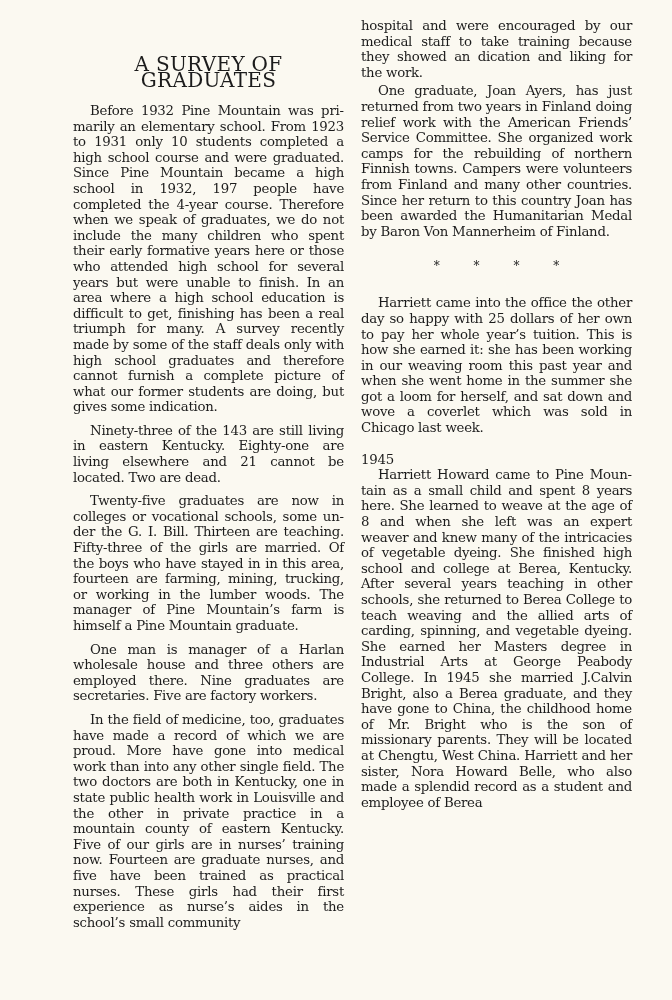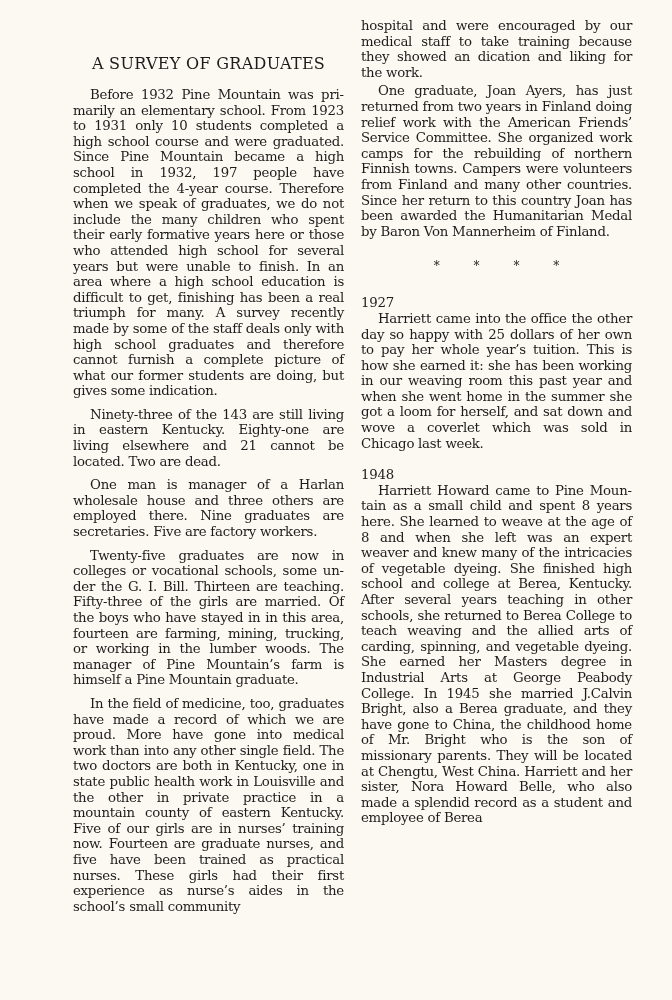--- a/index.html
+++ b/index.html
@@ -15,21 +15,21 @@
     width: 271px;
     font-size: 13.3px;
     line-height: 15.6px;
     text-align: justify;
     hyphens: manual;
     letter-spacing: -0.25px;
   }
   .col-left { left: 73px; top: 56px; }
   .col-right { left: 361px; top: 18px; }
   .title {
-    text-align: center; font-size: 16px; letter-spacing: 0.3px;
+    text-align: center; font-size: 20px; letter-spacing: 0.3px;
     margin: 0 0 15px 0; font-weight: normal; line-height: 16px;
   }
   p { margin: 0 0 8px 0; text-indent: 17px; }
   p.noind { text-indent: 0; }
   p.tight { margin-bottom: 3px; }
   .stars {
     text-align: center; word-spacing: 30px; margin: 20px 0 22px 0;
     font-size: 12px; line-height: 14px; letter-spacing: 0;
   }
   .year { margin: 16px 0 0 0; text-indent: 0; }
@@ -37,28 +37,27 @@
 </style>
 </head>
 <body>
 
 <div class="page">
 
   <div class="col col-left">
     <h1 class="title">A SURVEY OF GRADUATES</h1>
     <p>Before 1932 Pine Mountain was pri­marily an elementary school. From 1923 to 1931 only 10 students com­pleted a high school course and were graduated. Since Pine Mountain be­came a high school in 1932, 197 people have completed the 4-year course. Therefore when we speak of graduates, we do not include the many children who spent their early formative years here or those who attended high school for several years but were unable to finish. In an area where a high school education is difficult to get, finishing has been a real triumph for many. A survey recently made by some of the staff deals only with high school grad­uates and therefore cannot furnish a complete picture of what our former students are doing, but gives some in­dication.</p>
     <p>Ninety-three of the 143 are still liv­ing in eastern Kentucky. Eighty-one are living elsewhere and 21 cannot be located. Two are dead.</p>
+    <p>Twenty-five graduates are now in colleges or vocational schools, some un­der the G. I. Bill. Thirteen are teach­ing. Fifty-three of the girls are mar­ried. Of the boys who have stayed in in this area, fourteen are farming, min­ing, trucking, or working in the lum­ber woods. The manager of Pine Moun­tain’s farm is himself a Pine Mountain graduate.</p>
     <p>One man is manager of a Harlan wholesale house and three others are employed there. Nine graduates are secretaries. Five are factory workers.</p>
-    <p>Twenty-five graduates are now in colleges or vocational schools, some un­der the G. I. Bill. Thirteen are teach­ing. Fifty-three of the girls are mar­ried. Of the boys who have stayed in in this area, fourteen are farming, min­ing, trucking, or working in the lum­ber woods. The manager of Pine Moun­tain’s farm is himself a Pine Mountain graduate.</p>
     <p>In the field of medicine, too, gradu­ates have made a record of which we are proud. More have gone into med­ical work than into any other single field. The two doctors are both in Ken­tucky, one in state public health work in Louisville and the other in private practice in a mountain county of east­ern Kentucky. Five of our girls are in nurses’ training now. Fourteen are graduate nurses, and five have been trained as practical nurses. These girls had their first experience as nurse’s aides in the school’s small community</p>
   </div>
 
   <div class="col col-right">
     <p class="noind tight">hospital and were encouraged by our medical staff to take training because they showed an dication and liking for the work.</p>
     <p>One graduate, Joan Ayers, has just returned from two years in Finland do­ing relief work with the American Friends’ Service Committee. She or­ganized work camps for the rebuild­ing of northern Finnish towns. Camp­ers were volunteers from Finland and many other countries. Since her re­turn to this country Joan has been awarded the Humanitarian Medal by Baron Von Mannerheim of Finland.</p>
     <div class="stars">* * * *</div>
-    <div class="year year-first">1927</div>
     <p>Harriett came into the office the other day so happy with 25 dollars of her own to pay her whole year’s tu­ition. This is how she earned it: she has been working in our weaving room this past year and when she went home in the summer she got a loom for her­self, and sat down and wove a cover­let which was sold in Chicago last week.</p>
-    <div class="year">1948</div>
+    <div class="year">1945</div>
     <p>Harriett Howard came to Pine Moun­tain as a small child and spent 8 years here. She learned to weave at the age of 8 and when she left was an expert weaver and knew many of the intri­cacies of vegetable dyeing. She finished high school and college at Berea, Kentucky. After several years teach­ing in other schools, she returned to Berea College to teach weaving and the allied arts of carding, spinning, and vegetable dyeing. She earned her Mast­ers degree in Industrial Arts at George Peabody College. In 1945 she married J.Calvin Bright, also a Berea graduate, and they have gone to China, the child­hood home of Mr. Bright who is the son of missionary parents. They will be lo­cated at Chengtu, West China. Har­riett and her sister, Nora Howard Belle, who also made a splendid record as a student and employee of Berea</p>
   </div>
 
 </div>
 
 </body></html>

